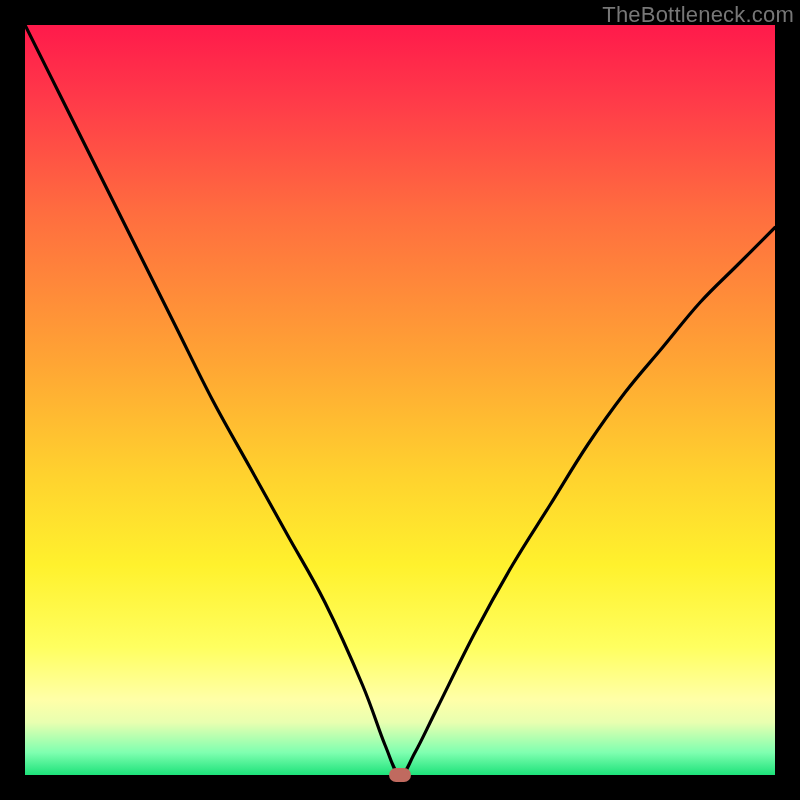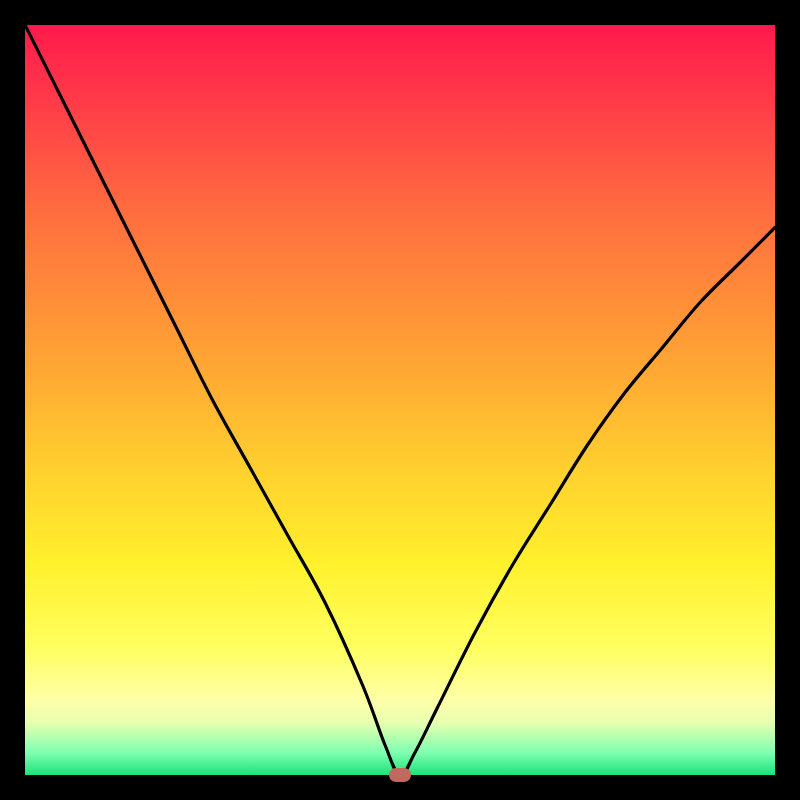--- a/index.html
+++ b/index.html
@@ -61,20 +61,21 @@
     border-radius: 7px;
     background: #c06a5f;
     transform: translate(-50%, -50%);
   }
 </style>
 </head>
 <body>
 
 <div class="frame">
 
+  <div class="watermark">TheBottleneck.com</div>
 
   <div class="plot">
 
     <svg class="curve" viewBox="0 0 750 750" preserveAspectRatio="none">
       <path id="curve-path" fill="none" stroke="#000000" stroke-width="3.2" stroke-linejoin="round" stroke-linecap="round" d="M 0 0 C 6.75 13.5, 24 48, 37.5 75 C 51 102, 61.5 123, 75 150 C 88.5 177, 99 198, 112.5 225 C 126 252, 136.5 273, 150 300 C 163.5 327, 174 349.35, 187.5 375 C 201 400.65, 211.5 418.2, 225 442.5 C 238.5 466.8, 249 485.7, 262.5 510 C 276 534.3, 286.5 550.5, 300 577.5 C 313.5 604.5, 326.7 634.35, 337.5 660 C 348.3 685.65, 353.25 703.8, 360 720 C 366.75 736.2, 369.6 748.65, 375 750 C 380.4 751.35, 383.25 739.65, 390 727.5 C 396.75 715.35, 401.70000000000005 704.1, 412.50000000000006 682.5 C 423.30000000000007 660.9, 436.5 633.15, 450 607.5 C 463.5 581.85, 474 562.95, 487.5 540 C 501 517.05, 511.5 501.6, 525 480 C 538.5 458.4, 549 440.25, 562.5 420 C 576 399.75, 586.5 385.05, 600 367.5 C 613.5 349.95, 624 338.70000000000005, 637.5 322.50000000000006 C 651 306.30000000000007, 661.5 292.35, 675 277.5 C 688.5 262.65, 699 253.49999999999994, 712.5 239.99999999999994 C 726 226.49999999999994, 743.25 209.25, 750 202.5"></path>
     </svg>
 
     <div id="optimal-marker" class="marker" style="left: 375px; top: 750px; background: rgb(192, 106, 95);"></div>
 
   </div>

